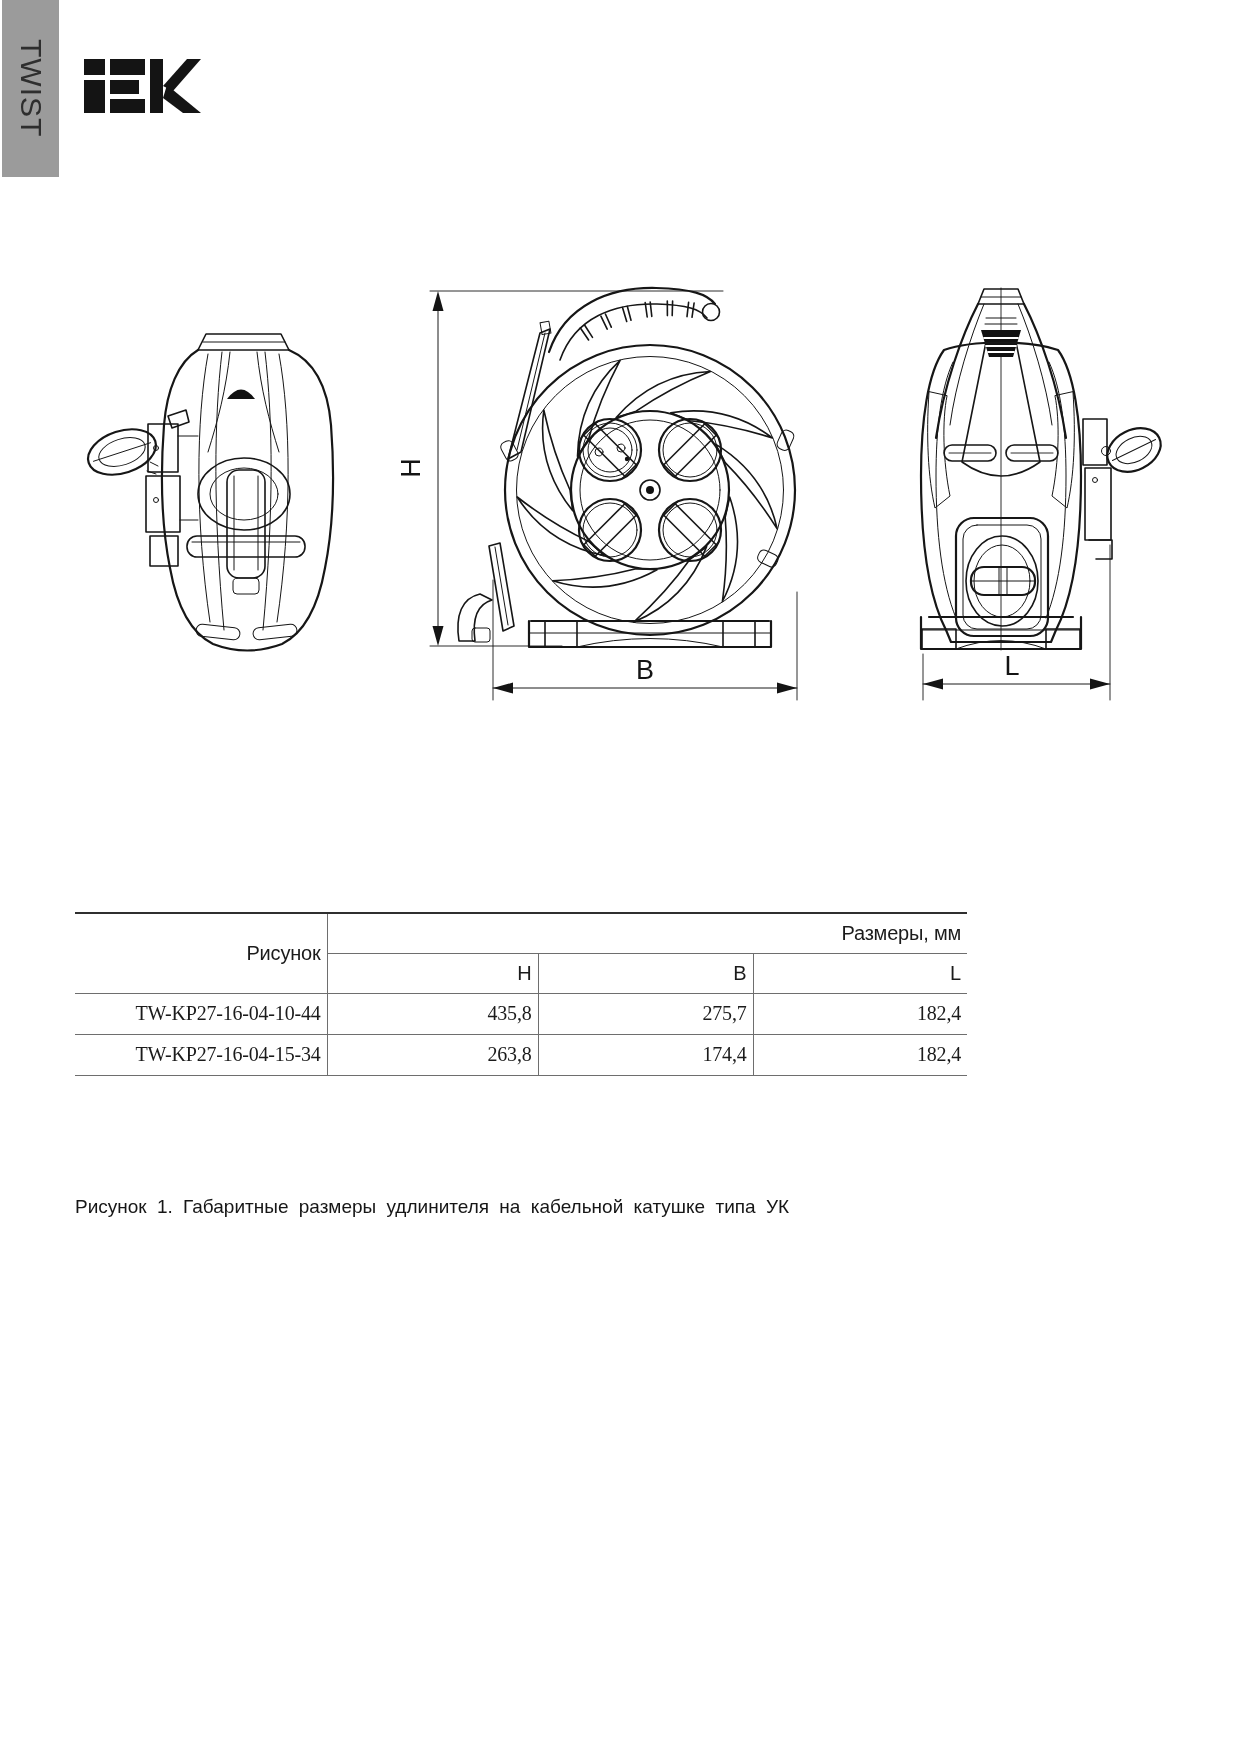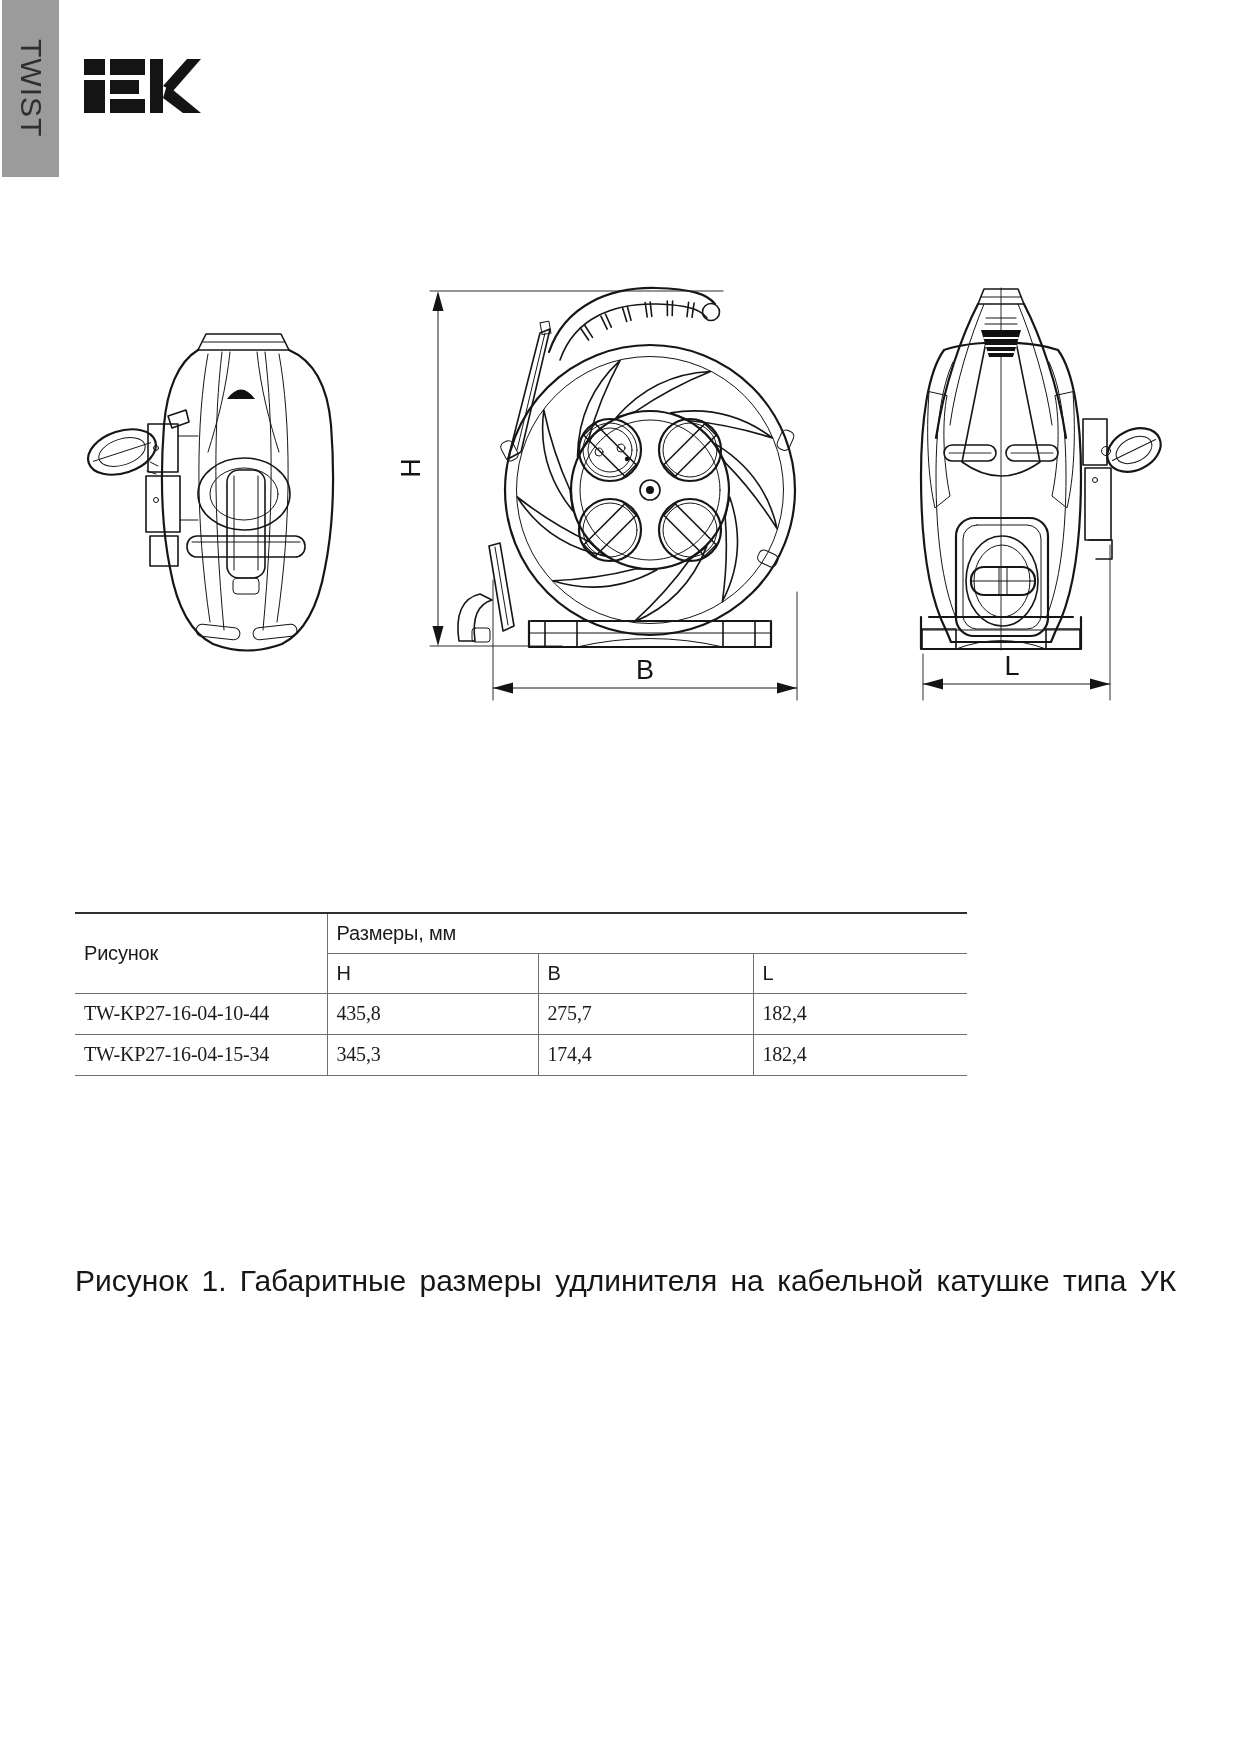--- a/index.html
+++ b/index.html
@@ -43,30 +43,30 @@
   
   .dim-table{
     position:absolute;left:75px;top:912px;
     border-collapse:collapse;table-layout:fixed;
     font-size:20px;color:#1b1b1b;letter-spacing:-0.2px;
   }
   .dim-table{border-top:2px solid #2f2f2f;}
   .dim-table td{
     padding:0 6px 0 9px;vertical-align:middle;
     border-bottom:1px solid #6e6e6e;
-    overflow:hidden;white-space:nowrap;
+    overflow:hidden;white-space:nowrap;text-align:right;
   }
   .dim-table .bl{border-left:1px solid #6e6e6e;}
   .dim-table .r1{height:40px;}
   .dim-table .r2{height:40px;}
   .dim-table .rd{height:41px;font-family:Liberation Serif, serif;}
   
   .fig-caption{
-    position:absolute;left:75px;top:1264px;width:870px;
-    font-size:30px;color:#161616;letter-spacing:0px;word-spacing:5px;
+    position:absolute;left:75px;top:1196px;width:870px;
+    font-size:19px;color:#161616;letter-spacing:0px;word-spacing:5px;
     white-space:nowrap;
   }
 </style>
 </head>
 <body>
 
 <div class="page">
 
   <div class="side-tab">
     <span>TWIST</span>
@@ -348,21 +348,21 @@
         <td class="bl">L</td>
       </tr>
       <tr class="rd">
         <td>TW-KP27-16-04-10-44</td>
         <td class="bl">435,8</td>
         <td class="bl">275,7</td>
         <td class="bl">182,4</td>
       </tr>
       <tr class="rd">
         <td>TW-KP27-16-04-15-34</td>
-        <td class="bl">345,3</td>
+        <td class="bl">263,8</td>
         <td class="bl">174,4</td>
         <td class="bl">182,4</td>
       </tr>
     </tbody>
   </table>
 
   <div class="fig-caption">Рисунок 1. Габаритные размеры удлинителя на кабельной катушке типа УК</div>
 
 </div>
 

